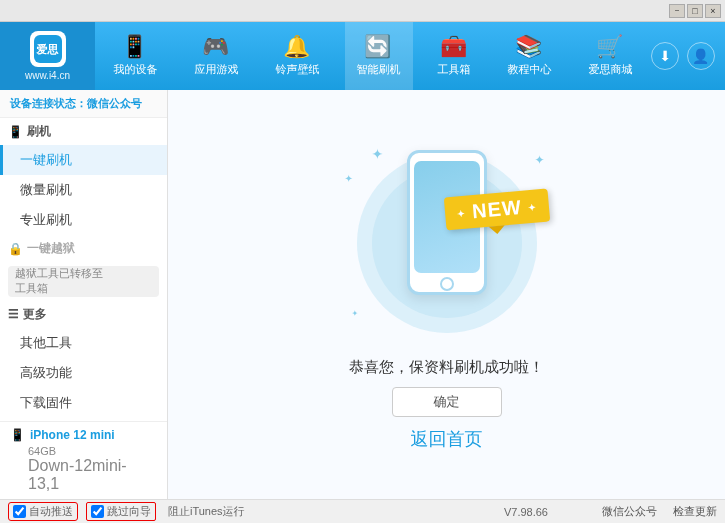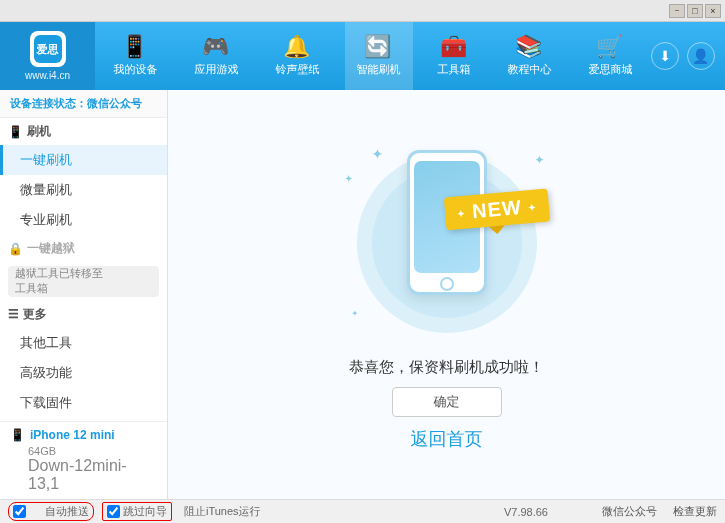--- a/index.html
+++ b/index.html
@@ -277,21 +277,21 @@
     <div style="font-size:15px; color:#333; margin-bottom:10px;">恭喜您，保资料刷机成功啦！</div>
 
     <button style="width:110px; height:30px; background:white; border:1px solid #ccc; border-radius:4px; font-size:13px; color:#555; cursor:pointer; margin-bottom:10px; font-family: 'Microsoft YaHei', Arial, sans-serif;">确定</button>
 
     <a style="font-size:18px; color:#1a9de0; cursor:pointer; text-decoration:none;">返回首页</a>
   </div>
 </div>
 
 <div style="height:24px; background:#f0f0f0; border-top:1px solid #ddd; display:flex; align-items:center; padding:0 8px; font-size:11px; color:#666;">
   <div style="display:flex; align-items:center; gap:8px; flex:1;">
-    <label style="display:flex; align-items:center; gap:19px; cursor:pointer; border:1px solid #e00; padding:1px 4px; border-radius:8px;">
+    <label style="display:flex; align-items:center; gap:3px; cursor:pointer; border:1px solid #e00; padding:1px 4px; border-radius:3px;">
       <input type="checkbox" checked="" style="cursor: pointer;">
       <span>自动推送</span>
     </label>
     <label style="display:flex; align-items:center; gap:3px; cursor:pointer; border:1px solid #e00; padding:1px 4px; border-radius:2px;">
       <input type="checkbox" checked="" style="cursor: pointer;">
       <span>跳过向导</span>
     </label>
     <span style="color:#666; margin-left:4px;">阻止iTunes运行</span>
   </div>
   <div style="display:flex; align-items:center; gap:16px;">

